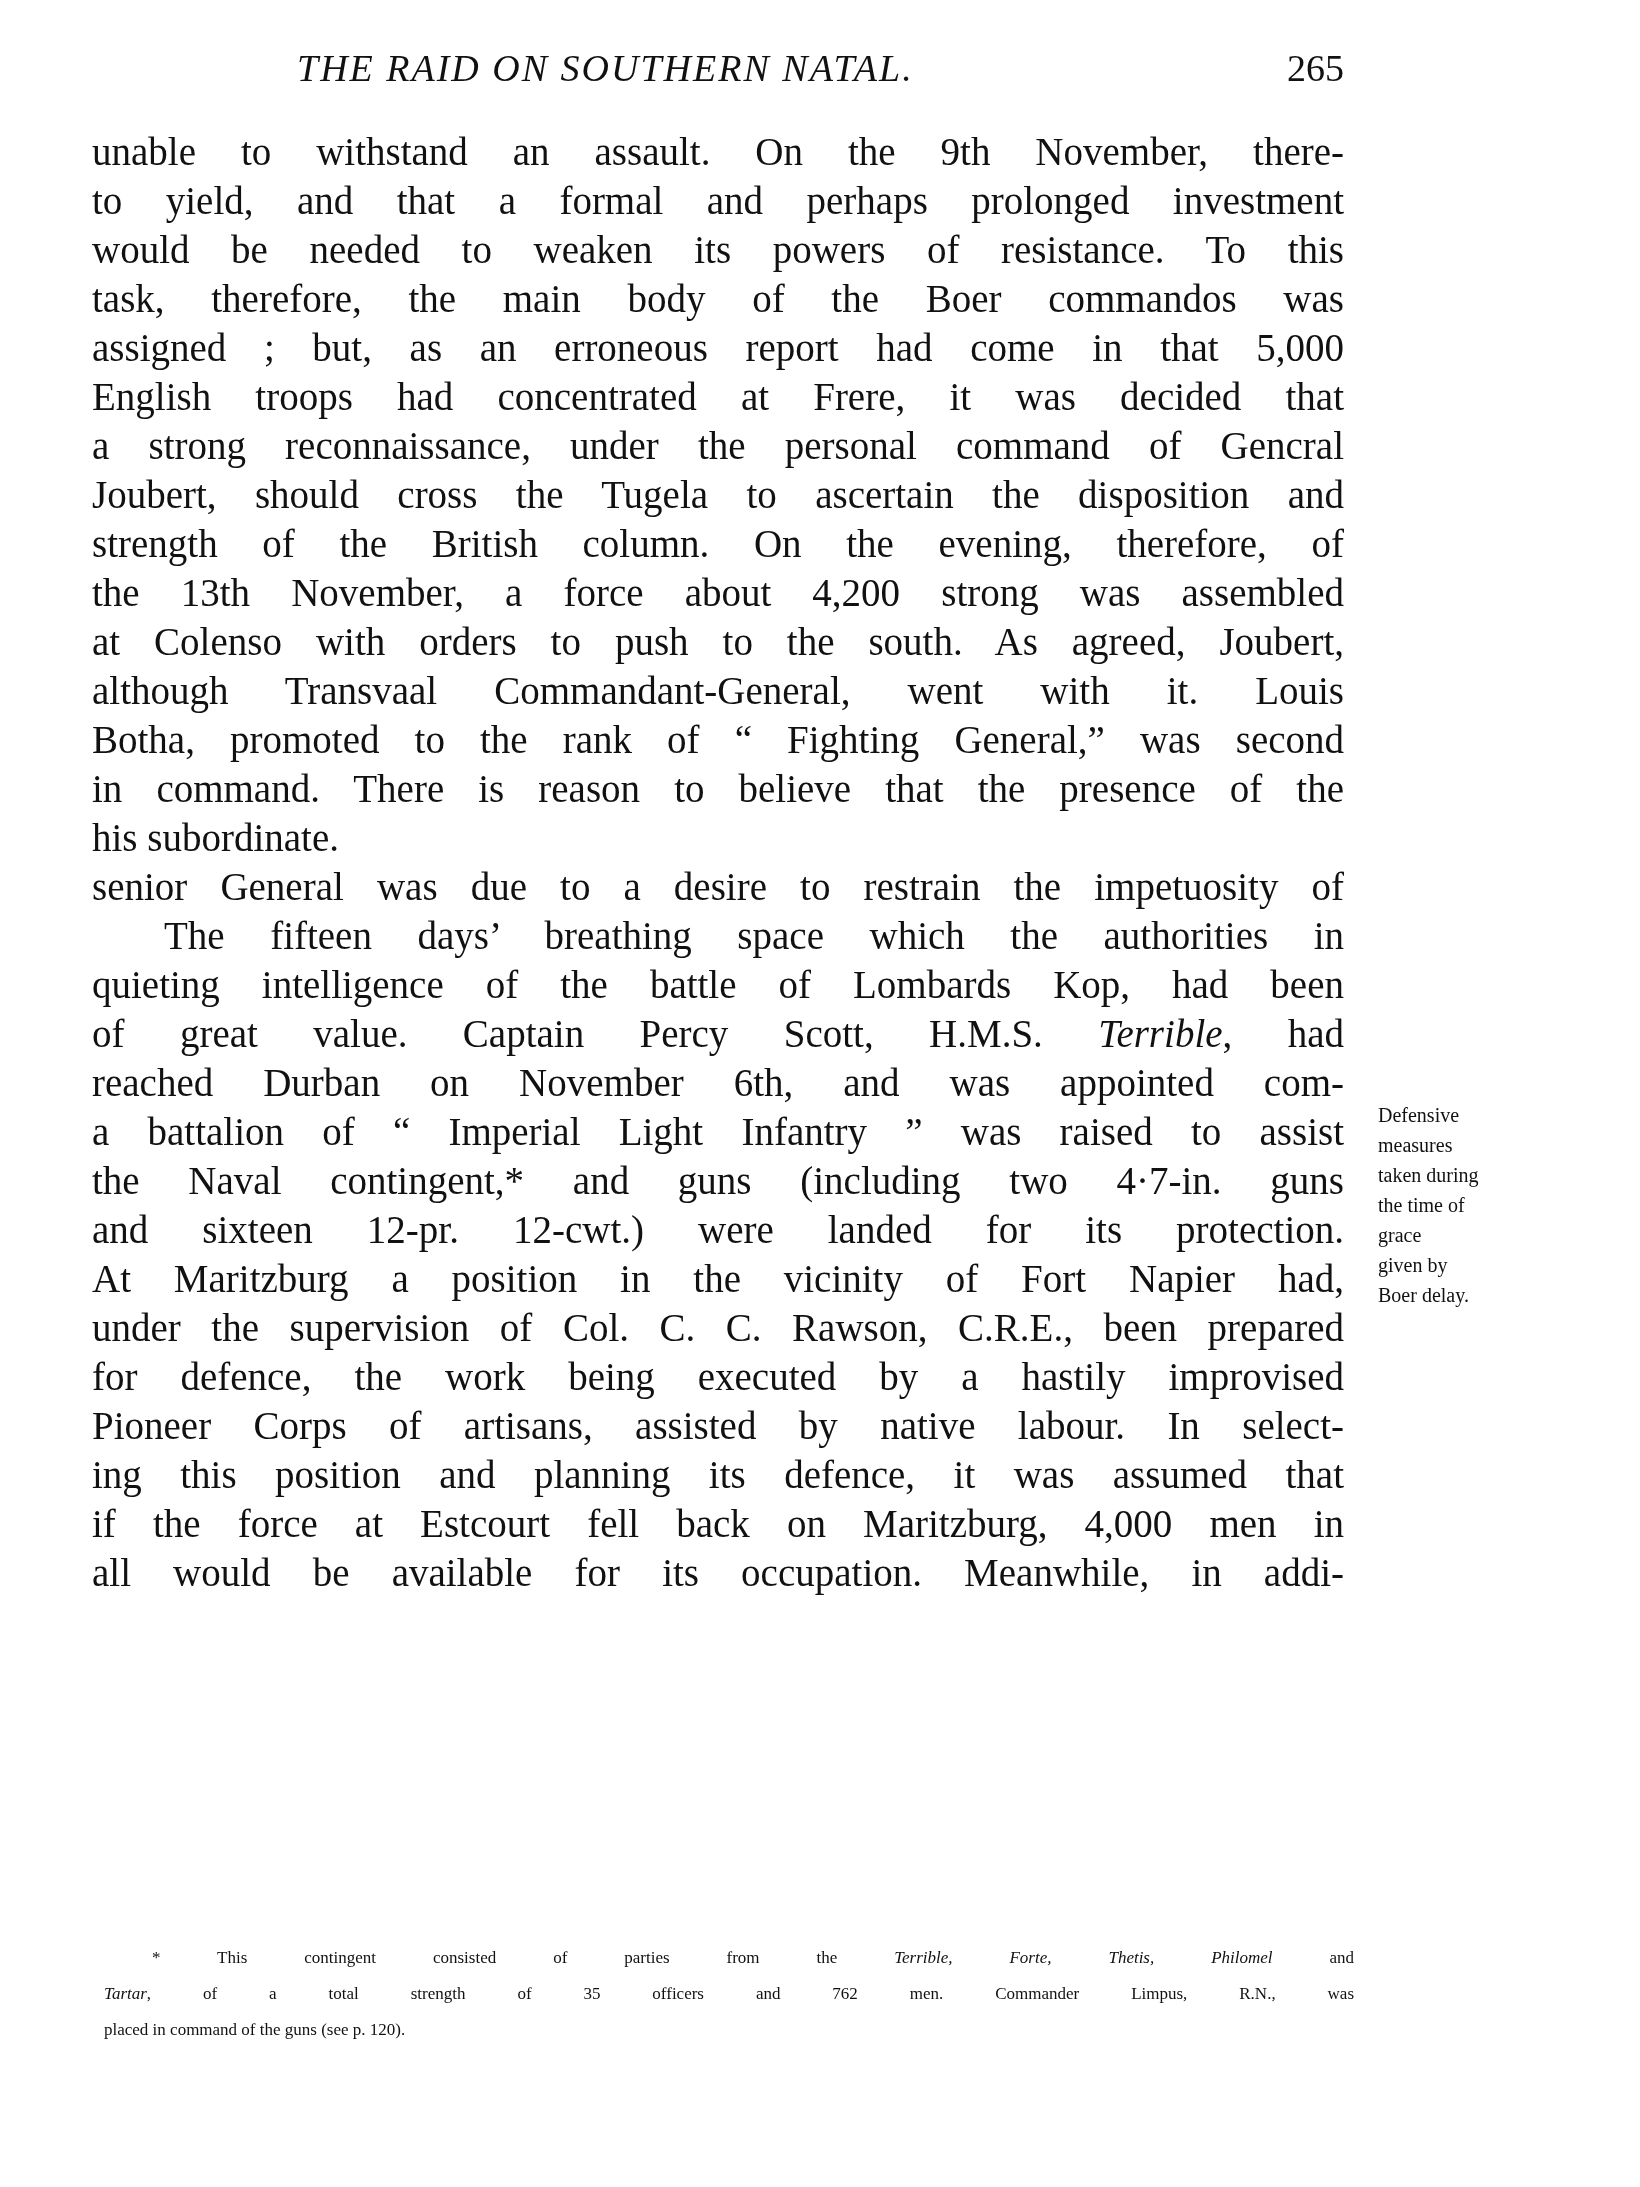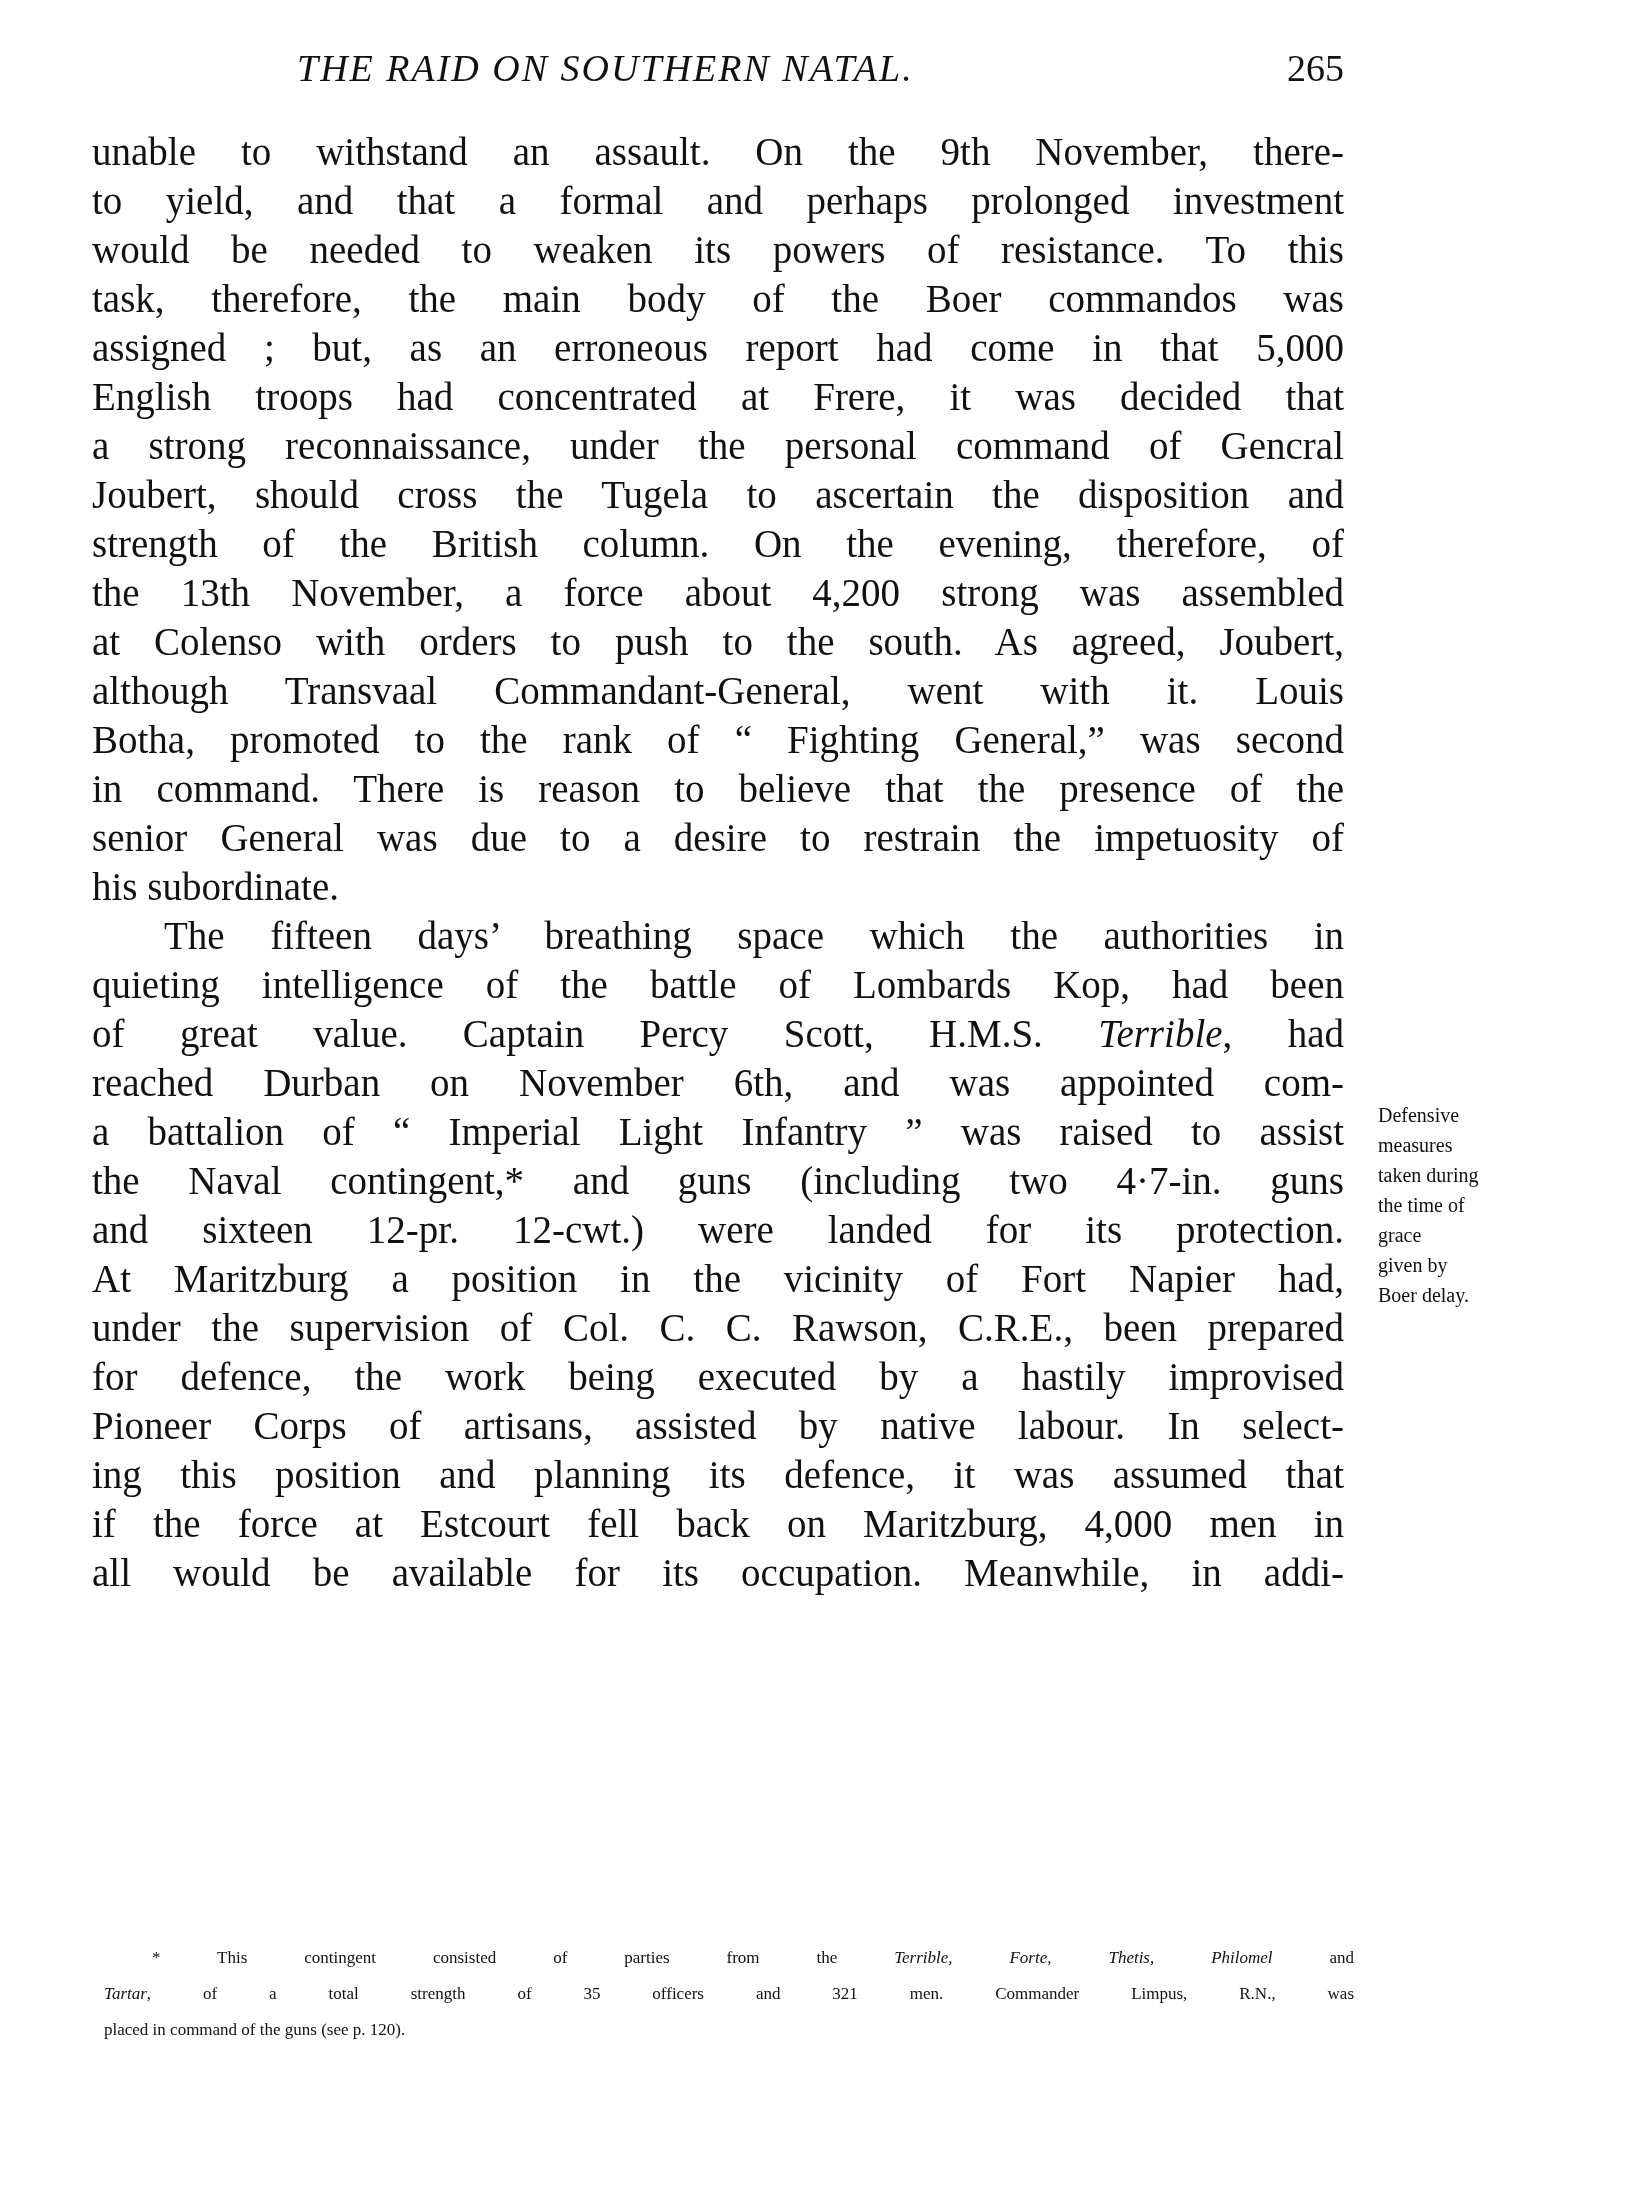--- a/index.html
+++ b/index.html
@@ -35,22 +35,22 @@
   <div class="line">assigned ;  but, as an erroneous report had come in that 5,000</div>
   <div class="line">English troops had concentrated at Frere, it was decided that</div>
   <div class="line">a strong reconnaissance, under the personal command of Gencral</div>
   <div class="line">Joubert, should cross the Tugela to ascertain the disposition and</div>
   <div class="line">strength of the British column.  On the evening, therefore, of</div>
   <div class="line">the 13th November, a force about 4,200 strong was assembled</div>
   <div class="line">at Colenso with orders to push to the south.  As agreed, Joubert,</div>
   <div class="line">although Transvaal Commandant-General, went with it.  Louis</div>
   <div class="line">Botha, promoted to the rank of “ Fighting General,” was second</div>
   <div class="line">in command.  There is reason to believe that the presence of the</div>
+  <div class="line last">his subordinate.</div>
   <div class="line">senior General was due to a desire to restrain the impetuosity of</div>
-  <div class="line last">his subordinate.</div>
   <div class="line indent">The fifteen days’ breathing space which the authorities in</div>
   <div class="line">quieting intelligence of the battle of Lombards Kop, had been</div>
   <div class="line"><span>of great value.  Captain Percy Scott, H.M.S. </span><i>Terrible</i><span>, had</span></div>
   <div class="line">reached Durban on November 6th, and was appointed com-</div>
   <div class="line">a battalion of “ Imperial Light Infantry ” was raised to assist</div>
   <div class="line">the Naval contingent,* and guns (including two 4·7-in. guns</div>
   <div class="line">and sixteen 12-pr. 12-cwt.) were landed for its protection.</div>
   <div class="line">At Maritzburg a position in the vicinity of Fort Napier had,</div>
   <div class="line">under the supervision of Col. C. C. Rawson, C.R.E., been prepared</div>
   <div class="line">for defence, the work being executed by a hastily improvised</div>
@@ -65,15 +65,15 @@
   <div>measures</div>
   <div>taken during</div>
   <div>the time of</div>
   <div>grace</div>
   <div>given by</div>
   <div>Boer delay.</div>
 </div>
 
 <div class="footnotes">
   <div class="fn-line first"><span>* This contingent consisted of parties from the </span><i>Terrible, Forte, Thetis, Philomel</i><span> and</span></div>
-  <div class="fn-line"><i>Tartar</i><span>, of a total strength of 35 officers and 321 men.   Commander Limpus, R.N., was</span></div>
+  <div class="fn-line"><i>Tartar</i><span>, of a total strength of 35 officers and 762 men.   Commander Limpus, R.N., was</span></div>
   <div class="fn-line last">placed in command of the guns (see p. 120).</div>
 </div>
 
 </body></html>

